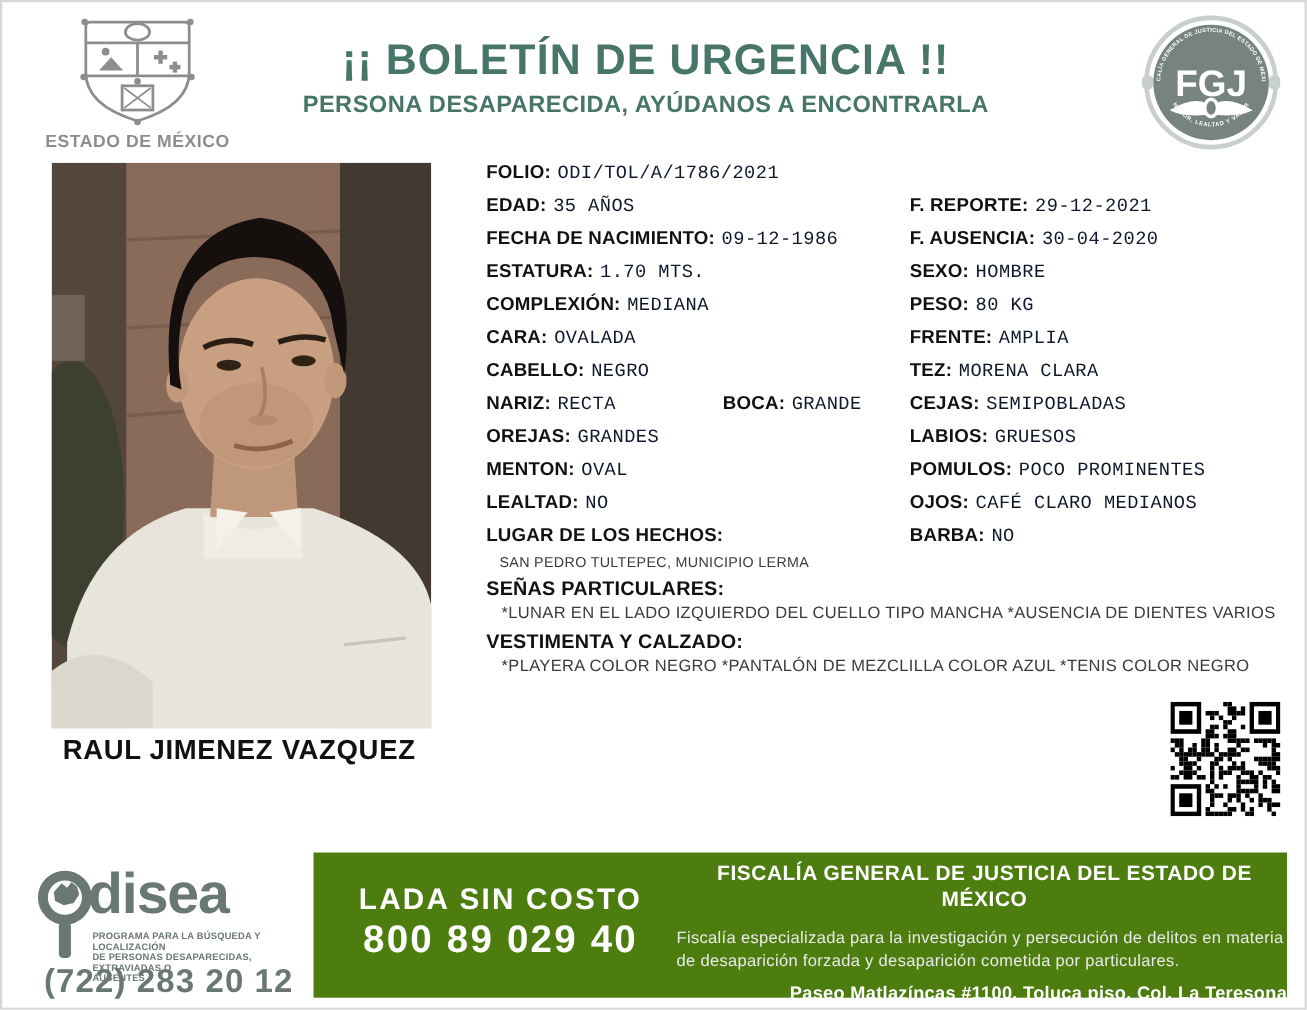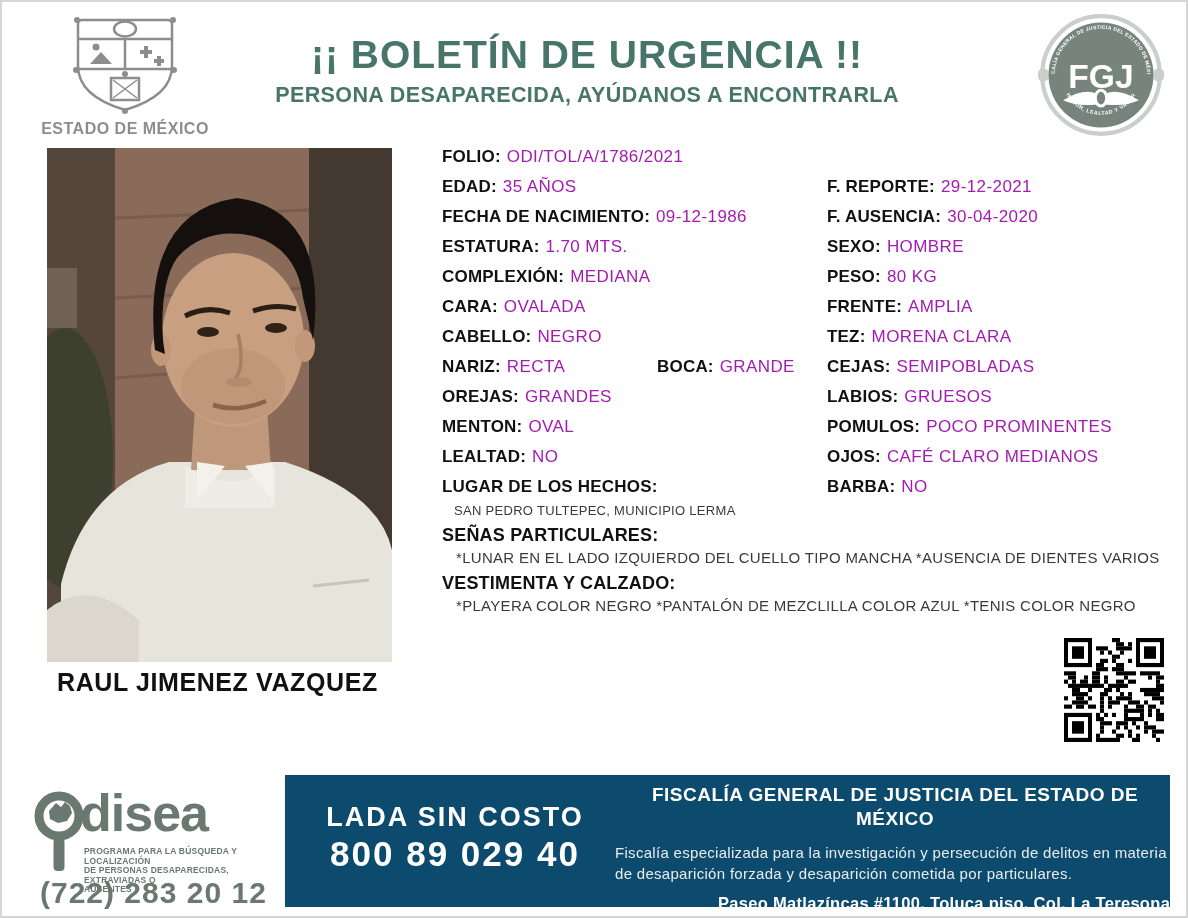--- a/index.html
+++ b/index.html
@@ -19,40 +19,40 @@
   
   .photo { position:absolute; left:45px; top:146px; width:345px; height:514px; }
   .person-name { position:absolute; left:55px; top:666px; font-size:25px; font-weight:bold;
                  letter-spacing:.6px; color:#111; }
 
   
   .col-left  { position:absolute; left:440px; top:140px; width:385px; }
   .col-right { position:absolute; left:825px; top:170px; width:345px; }
   .frow { height:30px; line-height:30px; white-space:nowrap; font-size:17px; position:relative; }
   .flabel { font-weight:bold; color:#111; margin-right:6px; letter-spacing:.2px; }
-  .fvalue { color:#a21caf; letter-spacing:.4px; }
+  .fvalue { color:#0f172a; letter-spacing:.4px;font-family:Liberation Mono, monospace; }
   .boca-pair { position:absolute; left:215px; top:0; }
   .sub-detail { font-size:13px; color:#3a3a3a; letter-spacing:.3px; padding-left:12px; line-height:18px; }
   .section { position:absolute; left:440px; width:720px; }
   .section-label { font-size:18px; font-weight:bold; color:#111; line-height:22px; letter-spacing:.2px; }
   .section-detail { font-size:15px; color:#3a3a3a; letter-spacing:.3px; padding-left:14px; margin-top:3px; }
 
   
   .qr { position:absolute; left:1062px; top:636px; width:100px; height:104px; background:#fff; }
 
   
   .footer { position:absolute; left:22px; top:773px; width:1146px; height:132px; }
   .odisea { position:absolute; left:0; top:0; width:261px; height:132px; background:#fff; color:#6a7872; }
   .odisea-glass { position:absolute; left:10px; top:14px; }
   .odisea-brand { position:absolute; left:56px; top:10px; font-size:52px; line-height:56px;
                   font-weight:bold; letter-spacing:-1px; }
   .odisea-tagline { position:absolute; left:60px; top:72px; font-size:8.5px; line-height:9.5px;
                     font-weight:bold; letter-spacing:.2px; width:205px; }
   .odisea-phone { position:absolute; left:16px; top:101px; font-size:30px; font-weight:bold; letter-spacing:1px; }
-  .dark-box { position:absolute; left:261px; top:0; width:885px; height:132px; background:#0c4a6e; color:#fff; }
+  .dark-box { position:absolute; left:261px; top:0; width:885px; height:132px; background:#4d7c0f; color:#fff; }
   .lada { position:absolute; left:20px; top:26px; width:300px; text-align:center; }
   .lada-label { font-size:27px; font-weight:bold; letter-spacing:2px; line-height:32px; }
   .lada-number { font-size:35px; font-weight:bold; letter-spacing:2px; line-height:42px; }
   .fiscalia { position:absolute; left:330px; top:8px; width:560px; }
   .fiscalia-title { font-size:19px; font-weight:bold; text-align:center; letter-spacing:.5px; line-height:24px; }
   .fiscalia-desc { font-size:15px; color:#e9ecea; margin-top:11px; line-height:21px; letter-spacing:.3px; }
   .fiscalia-addr { font-size:16.5px; font-weight:bold; text-align:right; margin-top:9px; line-height:21px; letter-spacing:.3px; }
 </style>
 </head>
 <body>

